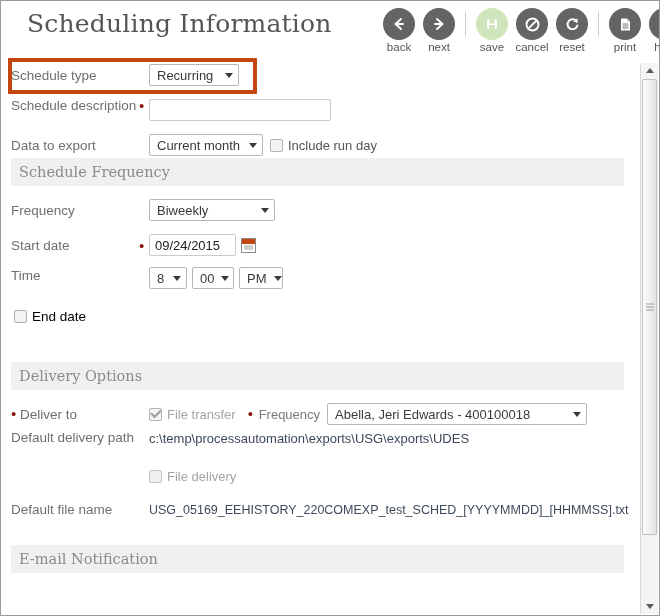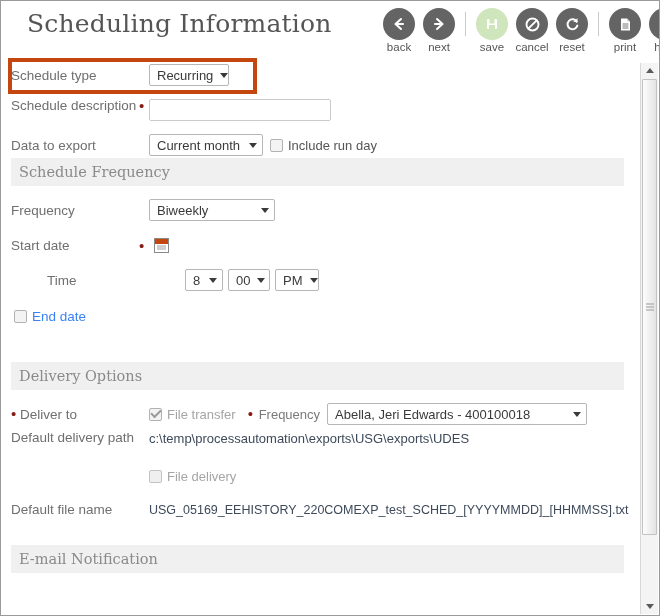--- a/index.html
+++ b/index.html
@@ -132,21 +132,21 @@
     cursor: pointer;
     white-space: nowrap;
   }
   .sel .caret {
     margin-left: 7px;
     width: 0; height: 0;
     border-left: 4px solid transparent;
     border-right: 4px solid transparent;
     border-top: 5px solid #3a3a3a;
   }
-  .sel-schedtype { width: 80px; }
+  .sel-schedtype { width: 90px; }
   .sel-dataexport { width: 114px; }
   .sel-frequency { width: 126px; }
   .sel-hour { width: 38px; }
   .sel-min { width: 42px; }
   .sel-ampm { width: 44px; }
   .sel-recipient { width: 260px; }
 
   
   .txtin {
     box-sizing: border-box;
@@ -456,25 +456,26 @@
           <span>Biweekly</span>
           <span class="caret"></span>
         </div>
       </div>
     </div>
 
     <div class="row" style="margin-top:9px;align-items:center;">
       <div class="lbl" style="padding-top:0;">Start date</div>
       <div class="fieldcol">
         <span class="req">•</span>
+        <input class="txtin in-date" type="text" value="09/24/2015" style="">
         <span class="cal-ico"></span>
       </div>
     </div>
 
-    <div class="row" style="margin-top:9px;align-items:center;margin-left:36px;">
+    <div class="row" style="margin-top:9px;">
       <div class="lbl" style="padding-top:0;">Time</div>
       <div class="fieldcol">
         <span class="req" style="visibility:hidden;">•</span>
         <div class="sel sel-hour">
           <span>8</span>
           <span class="caret"></span>
         </div>
         <span style="width:5px;"></span>
         <div class="sel sel-min">
           <span>00</span>
@@ -483,21 +484,21 @@
         <span style="width:5px;"></span>
         <div class="sel sel-ampm">
           <span>PM</span>
           <span class="caret"></span>
         </div>
       </div>
     </div>
 
     <div class="row" style="margin-top:10px;align-items:center;padding-left:13px;">
       <span class="cb"></span>
-      <span class="cb-label" style="color:#3b82f6;font-size:13.5px;">End date</span>
+      <span class="cb-label" style="color:#000000;font-size:13.5px;">End date</span>
     </div>
 
     <div class="section-band" style="margin-top:33px;">
       <span>Delivery Options</span>
     </div>
 
     <div class="row" style="margin-top:11px;align-items:center;padding-left:10px;">
       <div class="lbl" style="padding-top:0;display:flex;align-items:center;">
         <span class="req inline">•</span>
         <span>Deliver to</span>

